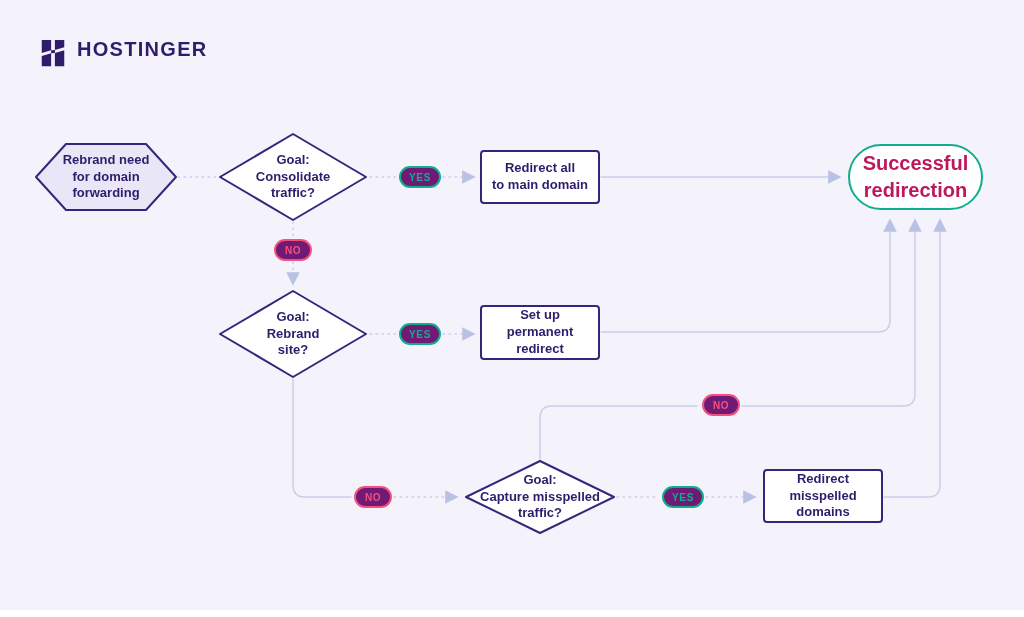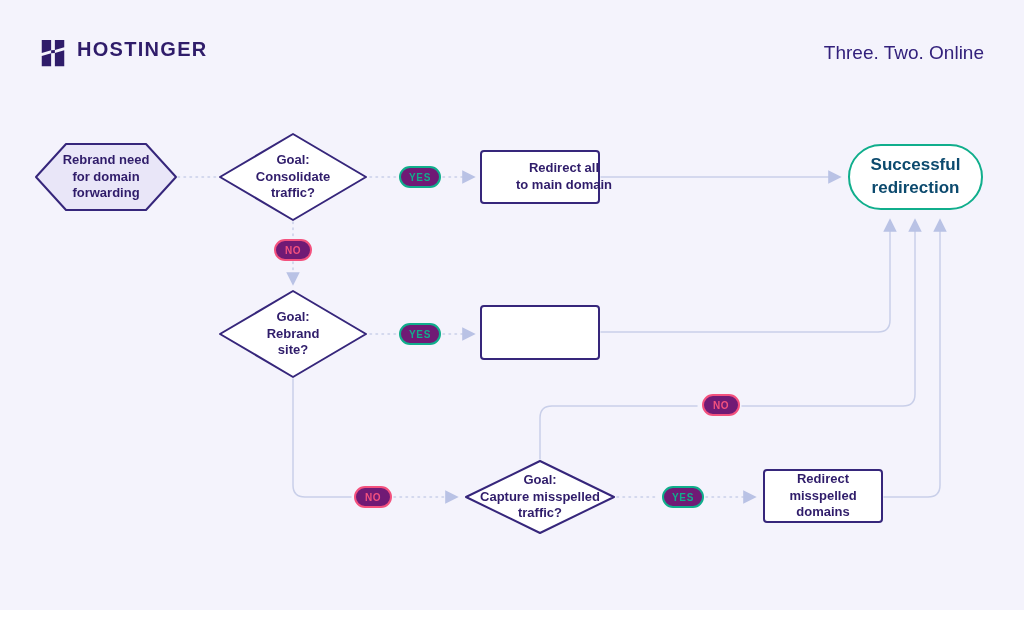--- a/index.html
+++ b/index.html
@@ -12,21 +12,21 @@
   .brand{position:absolute;left:38px;top:38px;display:flex;gap:9px;}
   .wordmark{font-size:20px;font-weight:800;letter-spacing:1.3px;color:#2F1C6A;}
   .tagline{position:absolute;right:40px;top:42px;font-size:19px;font-weight:500;color:#33217C;}
   
   .diagram{position:absolute;left:0;top:0;}
   .node-label{
     position:absolute;display:flex;align-items:center;justify-content:center;
     text-align:center;white-space:pre-line;font-weight:700;font-size:13px;
     line-height:1.3;color:#2F1C6A;pointer-events:none;
   }
-  .end-label{font-size:17px;color:#0c4a6e;line-height:1.35;}
+  .end-label{font-size:20px;color:#be185d;line-height:1.35;}
   .pill{
     position:absolute;display:flex;align-items:center;justify-content:center;
     background:#701a75;border-radius:12px;height:22px;box-sizing:border-box;
     font-size:10px;font-weight:700;letter-spacing:.6px;
   }
   .pill.yes{width:42px;border:2px solid #10AE8C;color:#10AE8C;}
   .pill.no{width:38px;border:2px solid #F3517E;color:#F3517E;text-align:center;}
   .bottom-strip{position:absolute;left:0;bottom:0;width:100%;height:7px;background:#ffffff;}
 </style>
 </head>
@@ -39,21 +39,20 @@
       <g fill="#2F1C6A">
         <polygon points="4,2 14,2 14,13 4,16"></polygon>
         <polygon points="4,19.2 14,16.2 14,30 4,30"></polygon>
         <polygon points="18,2 28,2 28,9.8 18,12.8"></polygon>
         <polygon points="18,16 28,13 28,30 18,30"></polygon>
         <polygon points="14,13 18,12.8 18,16 14,16.2"></polygon>
       </g>
     </svg>
     <span class="wordmark">HOSTINGER</span>
   </div>
-  <div class="tagline">Three. Two. Online</div>
 
   <svg class="diagram" width="1024" height="617" viewBox="0 0 1024 617">
     <defs>
       <marker id="arrow" viewBox="0 0 10 10" refX="8" refY="5" markerWidth="9" markerHeight="9" orient="auto-start-reverse">
         <path d="M0 0 L10 5 L0 10 z" fill="#B9C2E5"></path>
       </marker>
     </defs>
 
     <g stroke="#C9CFE9" stroke-width="1.5" fill="none" stroke-linecap="round">
       <path d="M178 177 H216" stroke-dasharray="1.5 4.5"></path>
@@ -89,22 +88,25 @@
 forwarding</div>
   <div class="node-label" style="left:219px;top:147px;width:148px;height:60px;">Goal:
 Consolidate
 traffic?</div>
   <div class="node-label" style="left:219px;top:304px;width:148px;height:60px;">Goal:
 Rebrand
 site?</div>
   <div class="node-label" style="left:465px;top:467px;width:150px;height:60px;">Goal:
 Capture misspelled
 traffic?</div>
-  <div class="node-label" style="left:481px;top:151px;width:118px;height:52px;margin-left:24px;">Redirect all
+  <div class="node-label" style="left:481px;top:151px;width:118px;height:52px;">Redirect all
 to main domain</div>
+  <div class="node-label" style="left:481px;top:306px;width:118px;height:53px;">Set up
+permanent
+redirect</div>
   <div class="node-label" style="left:764px;top:470px;width:118px;height:52px;">Redirect
 misspelled
 domains</div>
   <div class="node-label end-label" style="left:849px;top:145px;width:133px;height:64px;">Successful
 redirection</div>
 
   <div class="pill yes" style="left:399px;top:166px;">YES</div>
   <div class="pill yes" style="left:399px;top:323px;">YES</div>
   <div class="pill yes" style="left:662px;top:486px;">YES</div>
   <div class="pill no" style="left:274px;top:239px;">NO</div>

